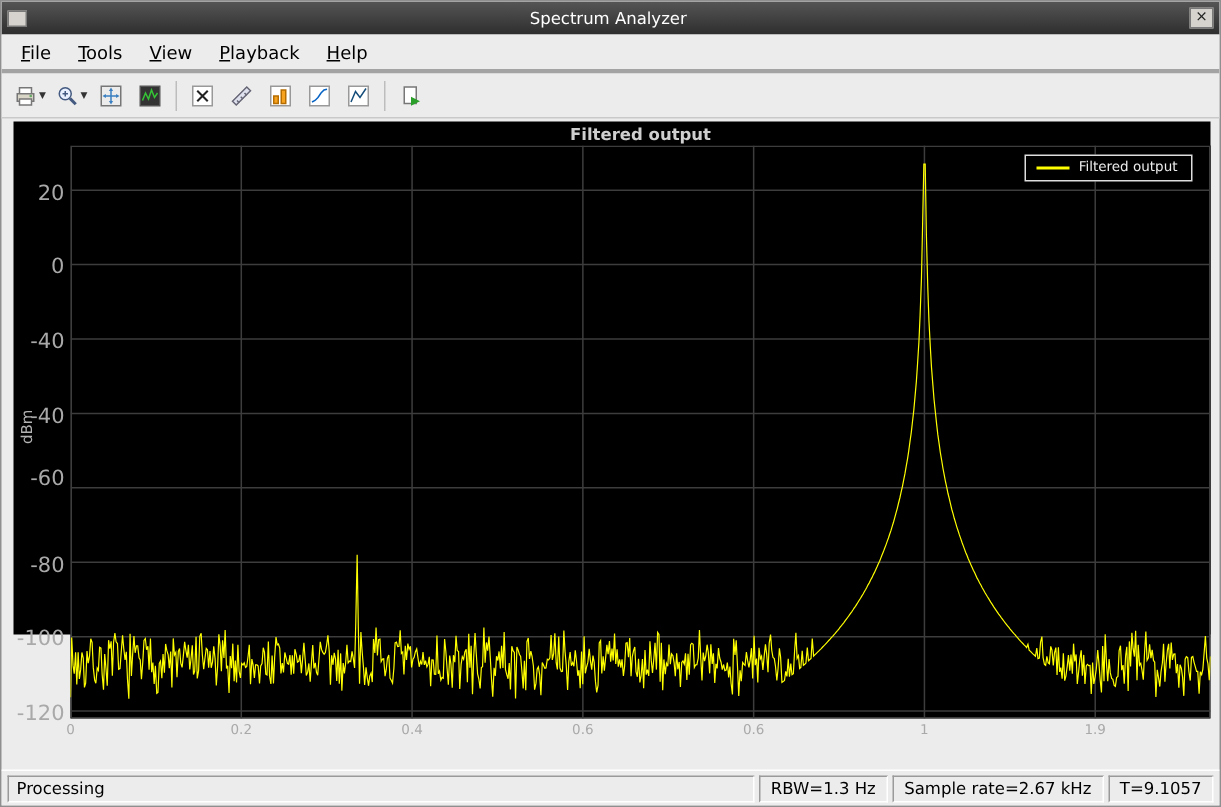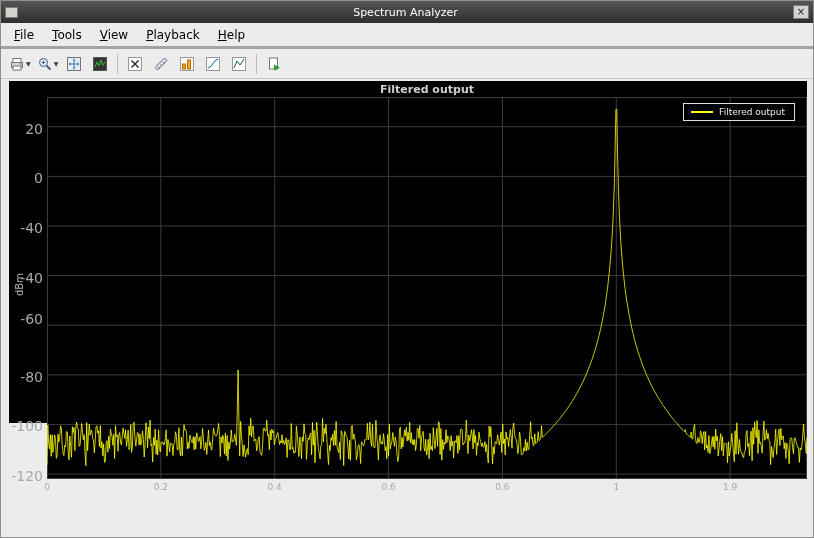--- a/index.html
+++ b/index.html
@@ -183,14 +183,20 @@
       <div class="ytick" style="top: 387.039px;">-120</div>
       <div class="xtick" style="left: 18px;">0</div>
       <div class="xtick" style="left: 131.858px;">0.2</div>
       <div class="xtick" style="left: 245.715px;">0.4</div>
       <div class="xtick" style="left: 359.573px;">0.6</div>
       <div class="xtick" style="left: 473.431px;">0.6</div>
       <div class="xtick" style="left: 587.288px;">1</div>
       <div class="xtick" style="left: 701.146px;">1.9</div>
     </div>
 
+  <div class="statusbar">
+    <div class="status-msg">Processing</div>
+    <div class="status-field">RBW=1.3 Hz</div>
+    <div class="status-field">Sample rate=2.67 kHz</div>
+    <div class="status-field">T=9.1057</div>
+  </div>
 
 </div>
 
 </body></html>

